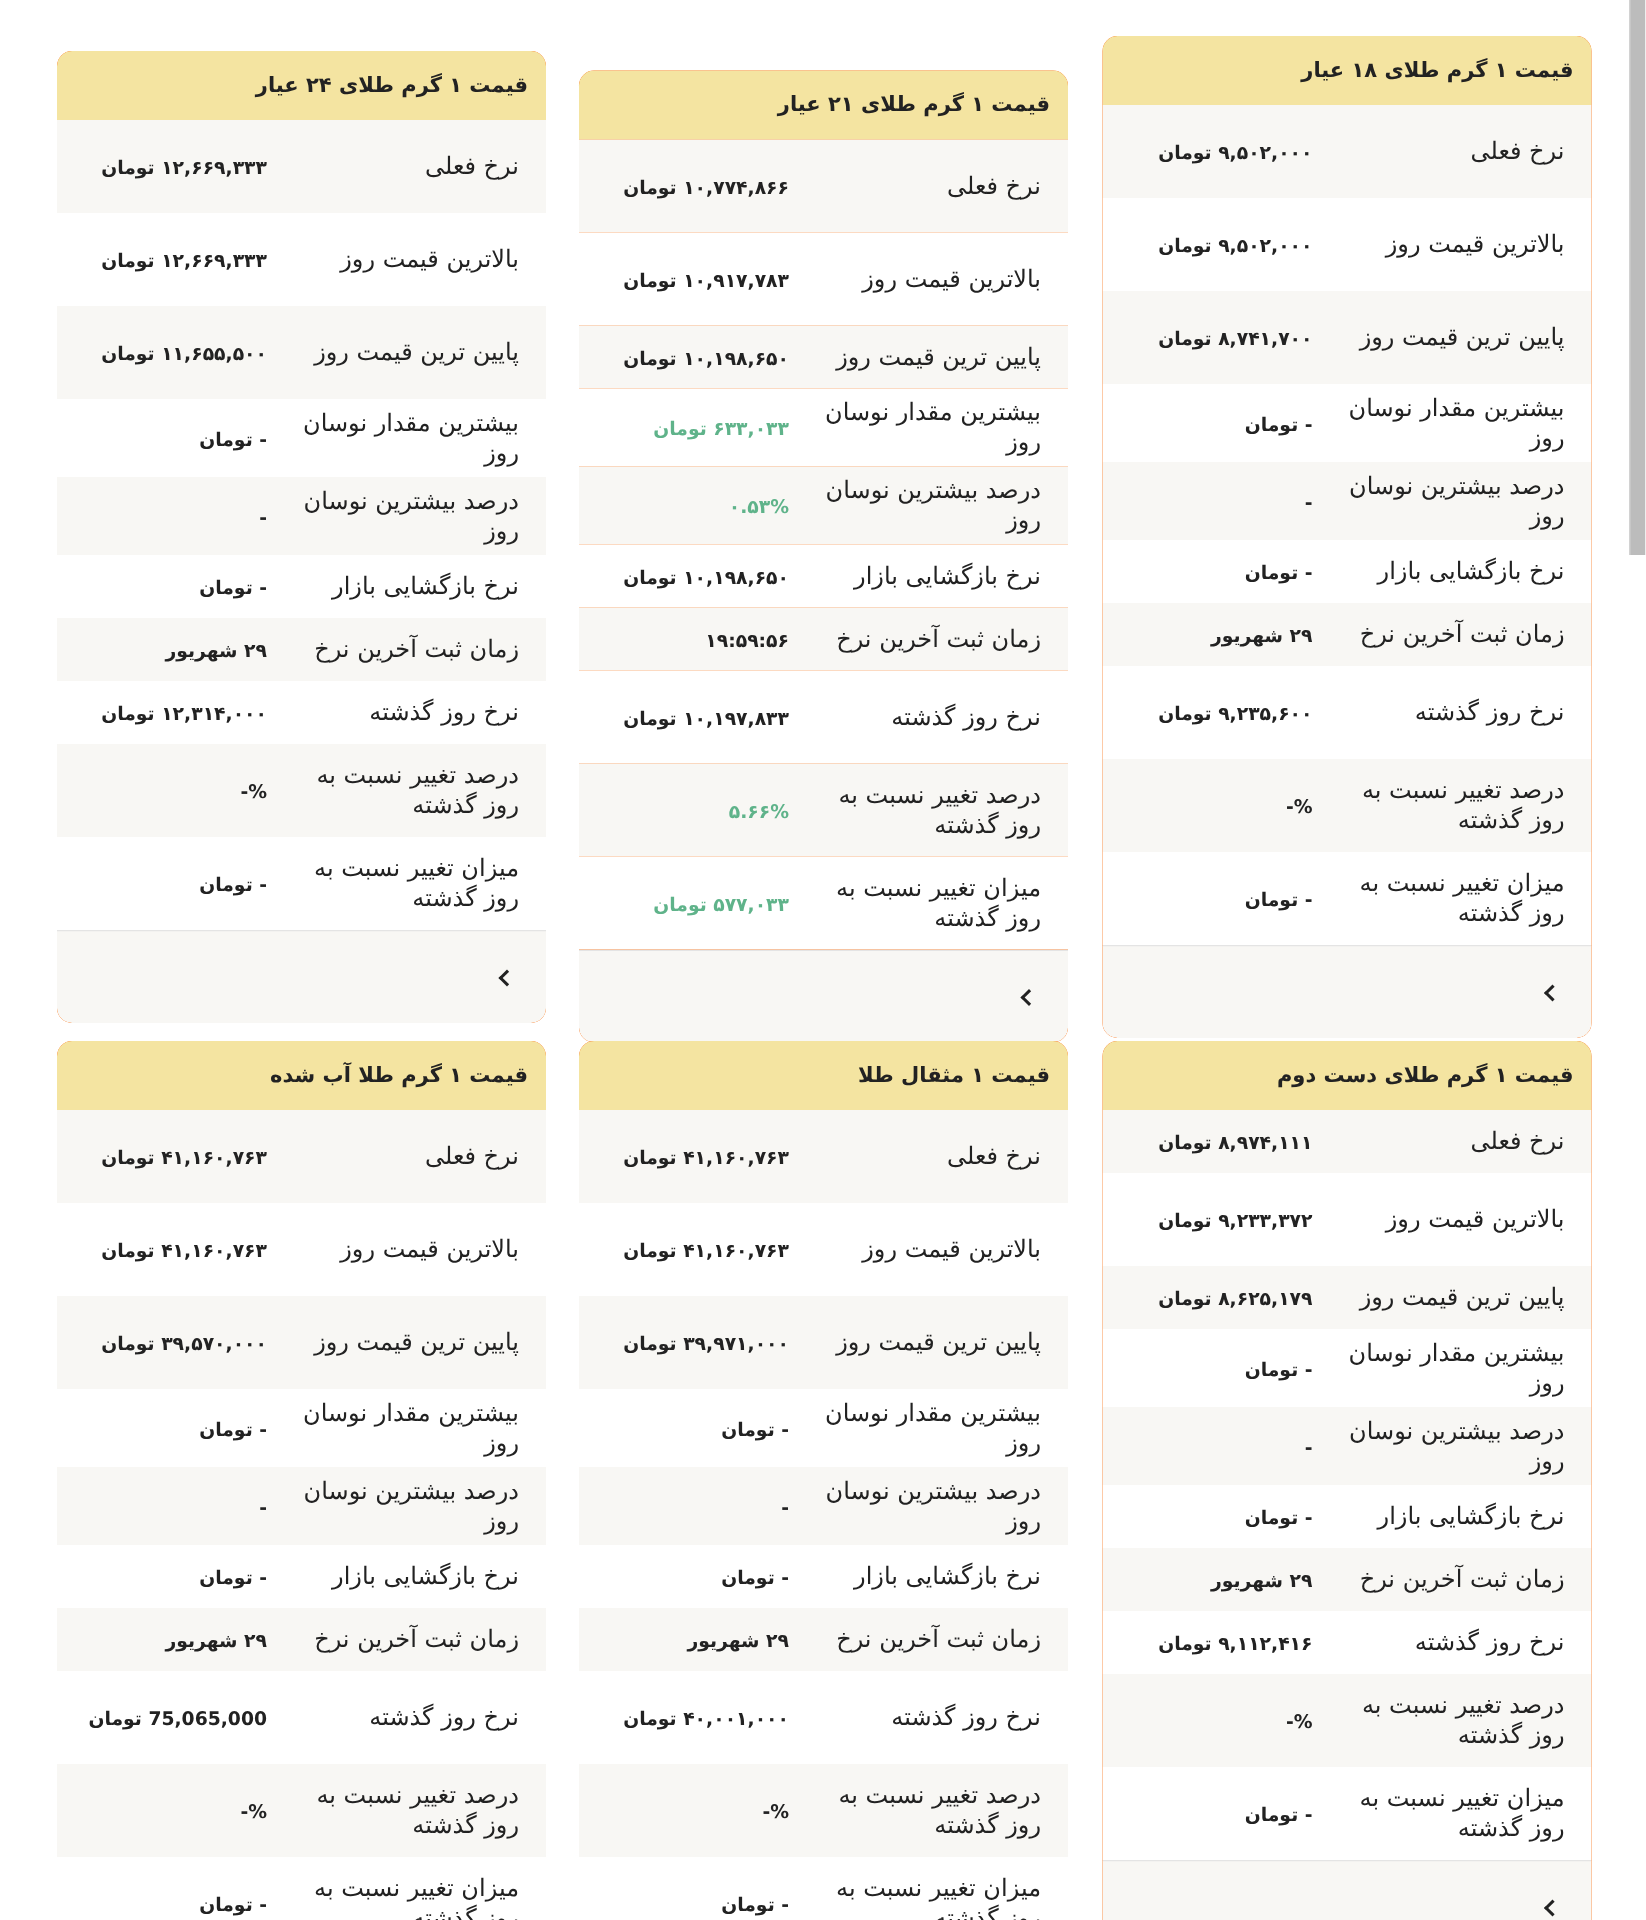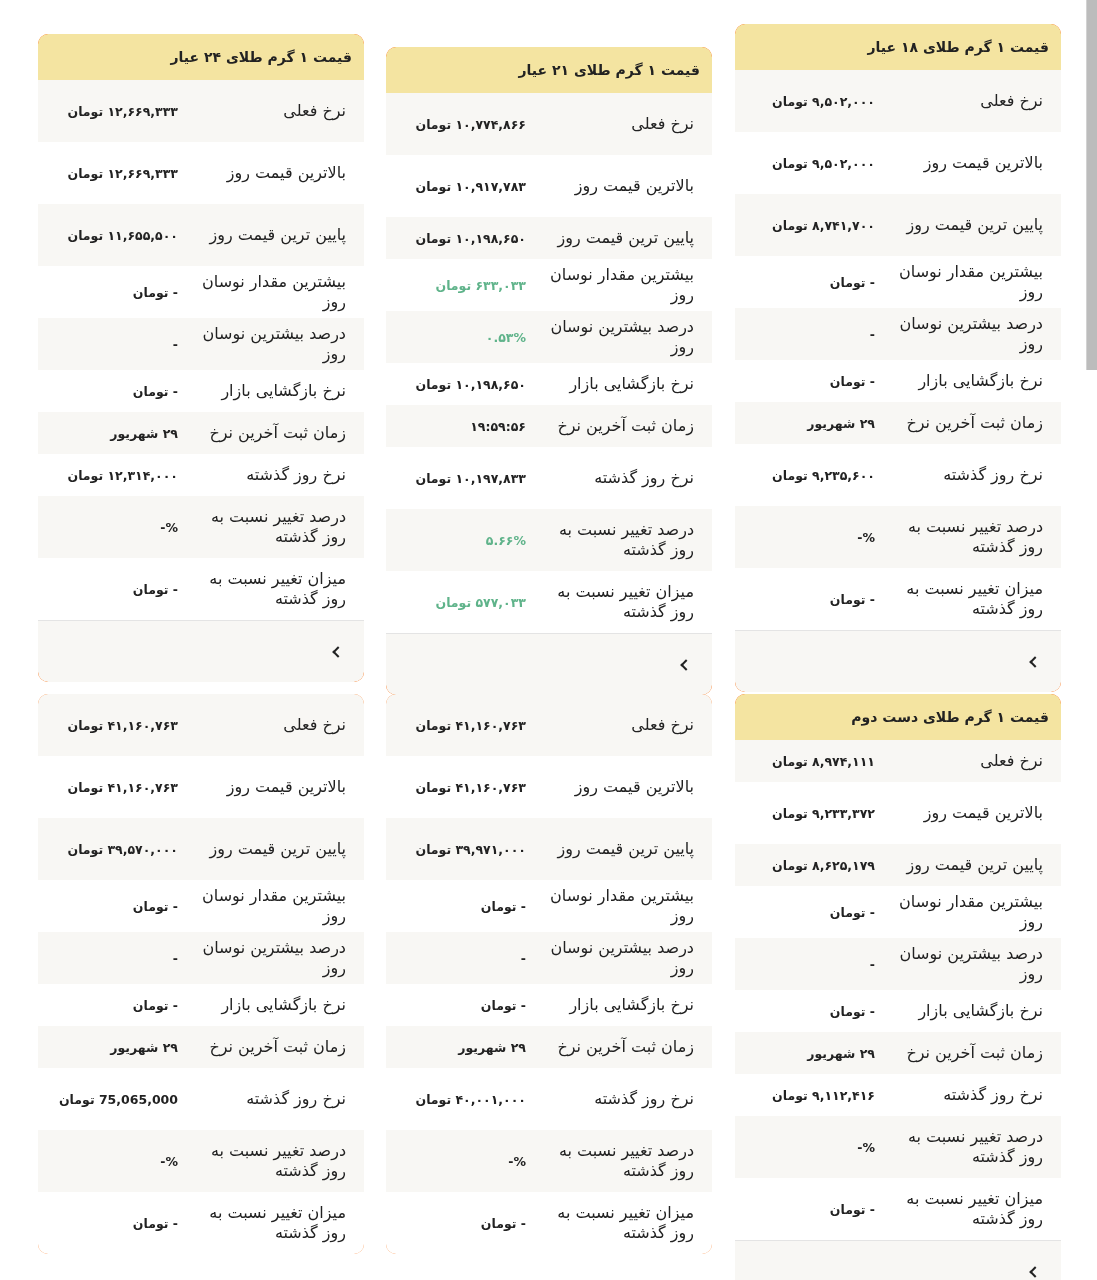--- a/index.html
+++ b/index.html
@@ -338,20 +338,21 @@
             <span class="inner">- تومان</span>
           </div>
         </div>
     </div>
     <div class="footer">
       <span class="chevron"></span>
     </div>
   </div>
 
   <div class="card" style="left:386px; top:694px;">
+    <div class="card-header">قیمت ۱ مثقال طلا</div>
     <div class="rows">
       <div class="row tall">
           <div class="label">نرخ فعلی</div>
           <div class="value">
             <span class="inner">۴۱,۱۶۰,۷۶۳ تومان</span>
           </div>
         </div>
       <div class="row tall">
           <div class="label">بالاترین قیمت روز</div>
           <div class="value">
@@ -403,20 +404,21 @@
       <div class="row tall">
           <div class="label">میزان تغییر نسبت به روز گذشته</div>
           <div class="value">
             <span class="inner">- تومان</span>
           </div>
         </div>
     </div>
   </div>
 
   <div class="card" style="left:38px; top:694px;">
+    <div class="card-header">قیمت ۱ گرم طلا آب شده</div>
     <div class="rows">
       <div class="row tall">
           <div class="label">نرخ فعلی</div>
           <div class="value">
             <span class="inner">۴۱,۱۶۰,۷۶۳ تومان</span>
           </div>
         </div>
       <div class="row tall">
           <div class="label">بالاترین قیمت روز</div>
           <div class="value">

